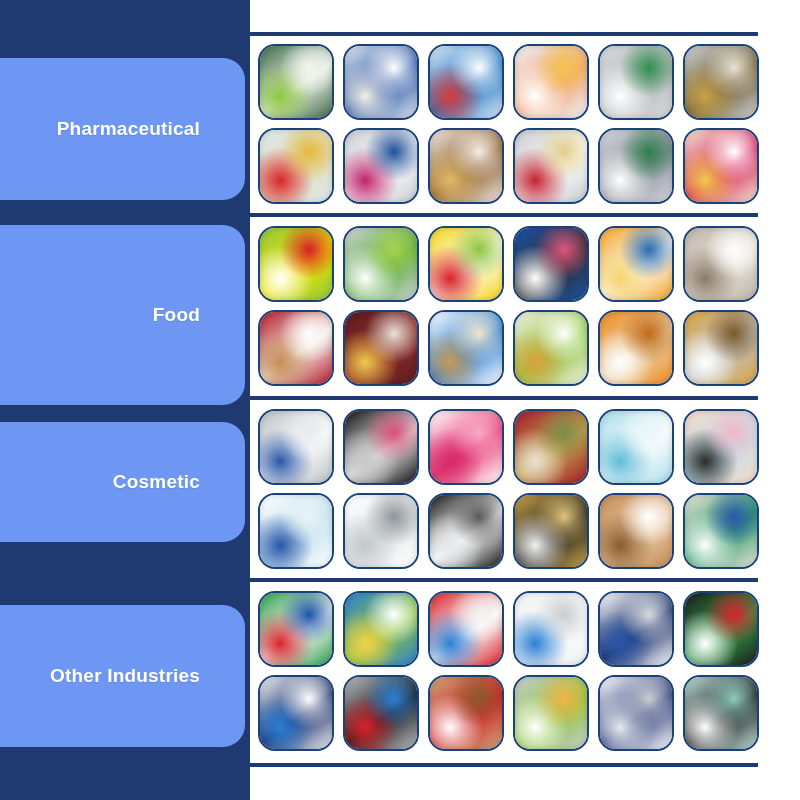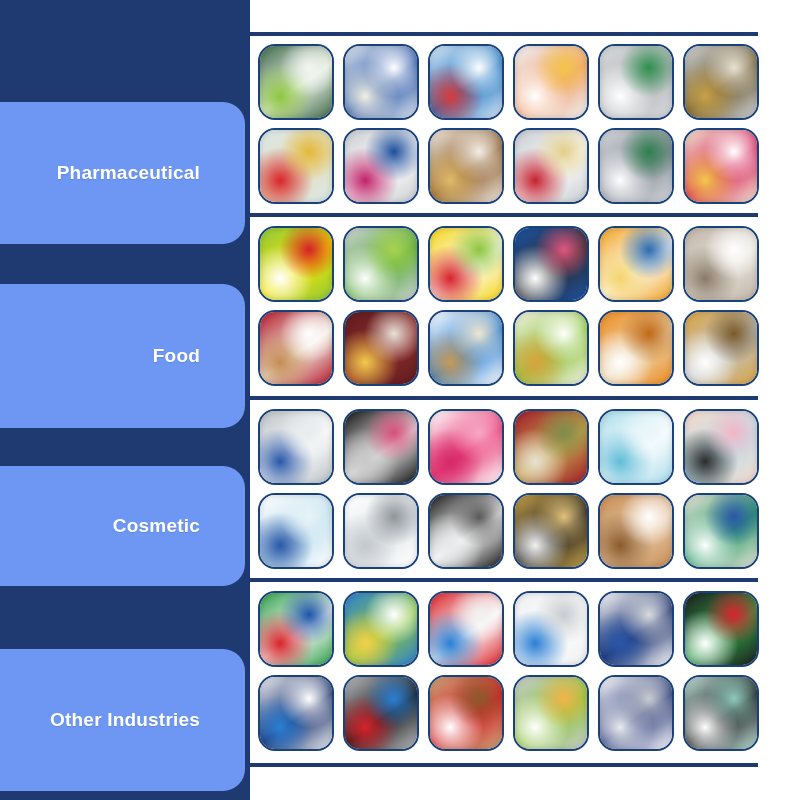--- a/index.html
+++ b/index.html
@@ -19,21 +19,20 @@
 
   
   .pill{
     position:absolute;left:0;width:245px;
     background:#6d97f2;
     border-top-right-radius:22px;
     border-bottom-right-radius:22px;
     display:flex;align-items:center;justify-content:flex-end;
     box-sizing:border-box;
     padding-right:45px;
-    margin-top:44px;
   }
   .pill-label{
     color:#ffffff;
     font-size:19px;
     font-weight:bold;
     letter-spacing:.2px;
     white-space:nowrap;
     text-shadow:0 1px 1px rgba(0,0,0,.10);
   }
 
@@ -238,21 +237,21 @@
         </div>
         <div class="tile" title="logo-baby-bottle-teat-packs">
           <span class="ph" style="background: radial-gradient(circle at 68% 30%, rgb(143, 201, 188) 0%, rgba(255, 255, 255, 0) 42%), radial-gradient(circle at 28% 70%, rgb(255, 255, 255) 0%, rgba(255, 255, 255, 0) 46%), linear-gradient(145deg, rgb(191, 224, 216) 0%, rgb(28, 28, 28) 55%, rgb(191, 224, 216) 100%);"></span>
         </div>
       </div>
   </div>
 
   <div class="pill" style="top:58px;height:142px;">
     <span class="pill-label">Pharmaceutical</span>
   </div>
-  <div class="pill" style="top:240px;height:144px;">
+  <div class="pill" style="top:225px;height:180px;">
     <span class="pill-label">Food</span>
   </div>
   <div class="pill" style="top:422px;height:120px;">
     <span class="pill-label">Cosmetic</span>
   </div>
   <div class="pill" style="top:605px;height:142px;">
     <span class="pill-label">Other Industries</span>
   </div>
 
 </div>

